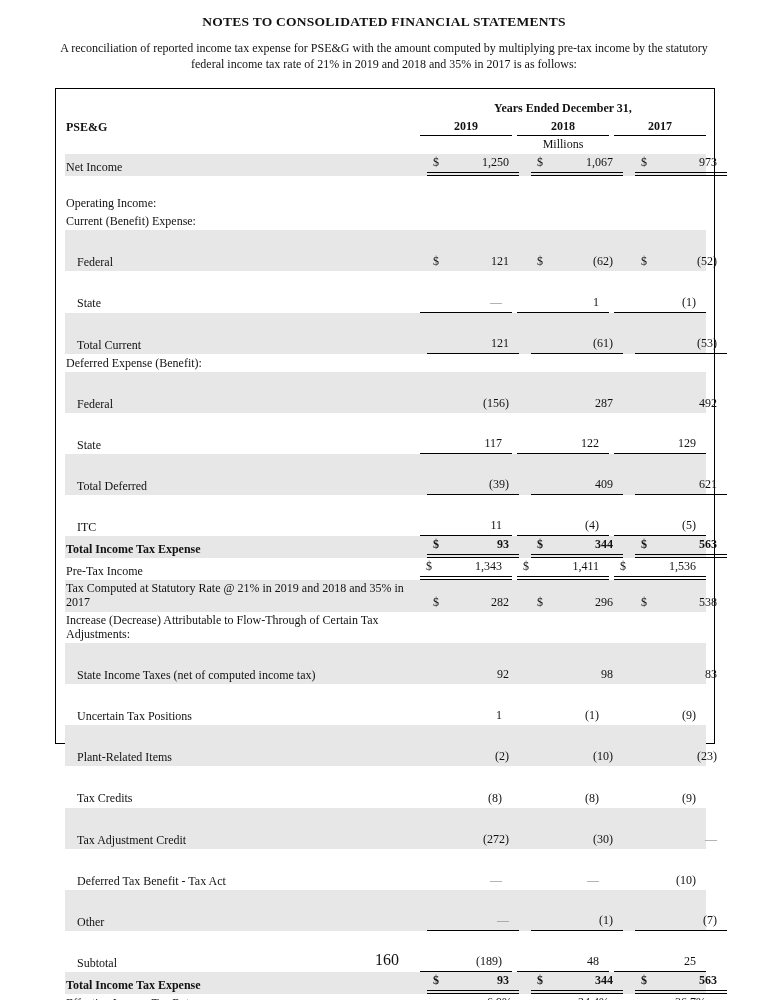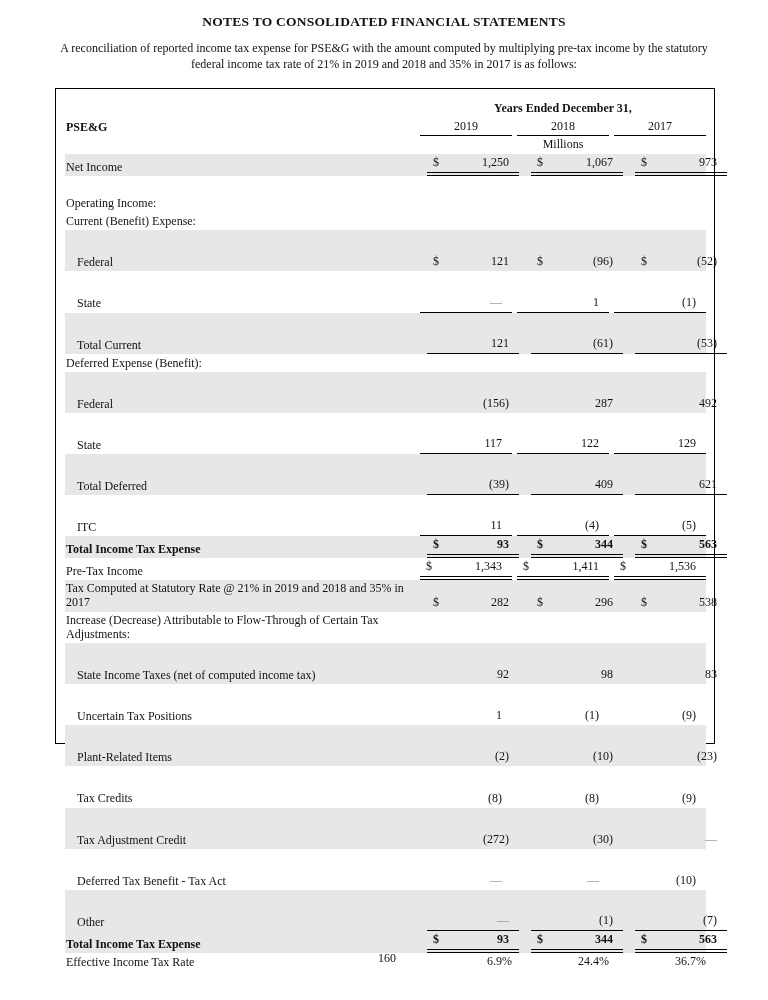--- a/index.html
+++ b/index.html
@@ -35,25 +35,25 @@
   .shaded{background:var(--shade);gap:12px;}
   .bold{font-weight:bold;}
   .b-bottom .num{border-bottom:1.5px solid var(--rule);}
   .b-double .num{border-bottom:4px double var(--rule);}
   .dash{color:var(--dash);}
   .pct{margin-right:-10px;}
   .hA{min-height:16px;}
   .hA .span3{font-weight:bold;padding:0 0 1px 0;}
   .hB{min-height:19px;}
   .hB .labelcell{font-weight:bold;}
-  .hB .num{justify-content:center;font-weight:normal;border-bottom:1.5px solid var(--rule);padding:0 0 1px 0;}
+  .hB .num{justify-content:center;font-weight:bold;border-bottom:1.5px solid var(--rule);padding:0 0 1px 0;}
   .hC{min-height:17px;}
   .hC .span3{padding:1px 0 2px 0;}
   .pageno{
-    position:absolute;left:6px;right:0;top:951px;text-align:center;font-size:12px;
+    position:absolute;left:6px;right:0;top:951px;text-align:center;font-size:16px;
   }
 </style>
 </head>
 <body>
 
 <div>
 
   <h1 class="title">NOTES TO CONSOLIDATED FINANCIAL STATEMENTS</h1>
 
   <p class="intro">A reconciliation of reported income tax expense for PSE&amp;G with the amount computed by multiplying pre-tax income by the statutory federal income tax rate of 21% in 2019 and 2018 and 35% in 2017 is as follows:</p>
@@ -111,21 +111,21 @@
           <div class="cell"></div>
         </div>
         <div class="row shaded">
           <div class="cell labelcell ind">Federal</div>
           <div class="cell num">
             <span class="cur">$</span>
             <span class="val">121</span>
           </div>
           <div class="cell num">
             <span class="cur">$</span>
-            <span class="val">(96)</span>
+            <span class="val">(62)</span>
           </div>
           <div class="cell num">
             <span class="cur">$</span>
             <span class="val">(52)</span>
           </div>
         </div>
         <div class="row b-bottom">
           <div class="cell labelcell ind">State</div>
           <div class="cell num">
             <span class="cur"></span>
@@ -370,20 +370,35 @@
           </div>
           <div class="cell num">
             <span class="cur"></span>
             <span class="val">(1)</span>
           </div>
           <div class="cell num">
             <span class="cur"></span>
             <span class="val">(7)</span>
           </div>
         </div>
+        <div class="row b-bottom">
+          <div class="cell labelcell ind">Subtotal</div>
+          <div class="cell num">
+            <span class="cur"></span>
+            <span class="val">(189)</span>
+          </div>
+          <div class="cell num">
+            <span class="cur"></span>
+            <span class="val">48</span>
+          </div>
+          <div class="cell num">
+            <span class="cur"></span>
+            <span class="val">25</span>
+          </div>
+        </div>
         <div class="row shaded bold b-double">
           <div class="cell labelcell">Total Income Tax Expense</div>
           <div class="cell num">
             <span class="cur">$</span>
             <span class="val">93</span>
           </div>
           <div class="cell num">
             <span class="cur">$</span>
             <span class="val">344</span>
           </div>

